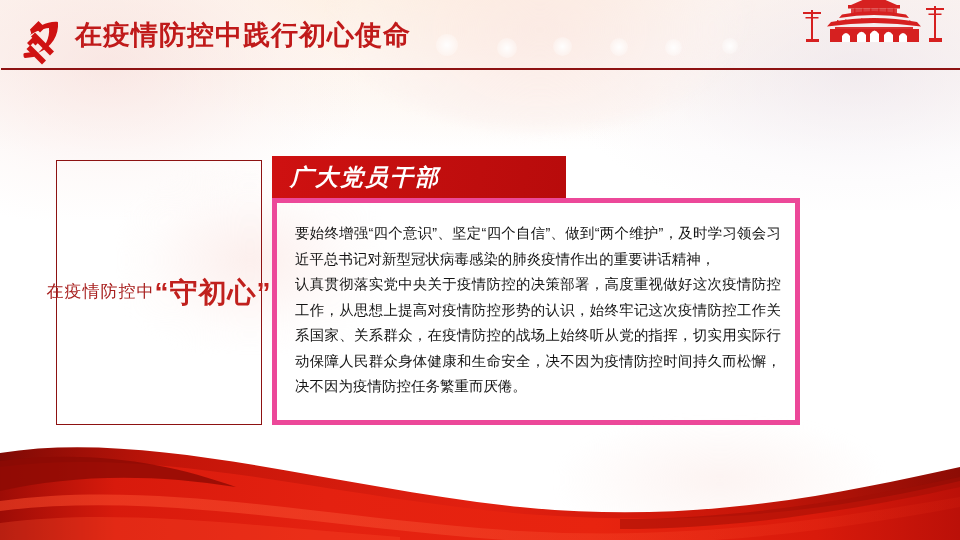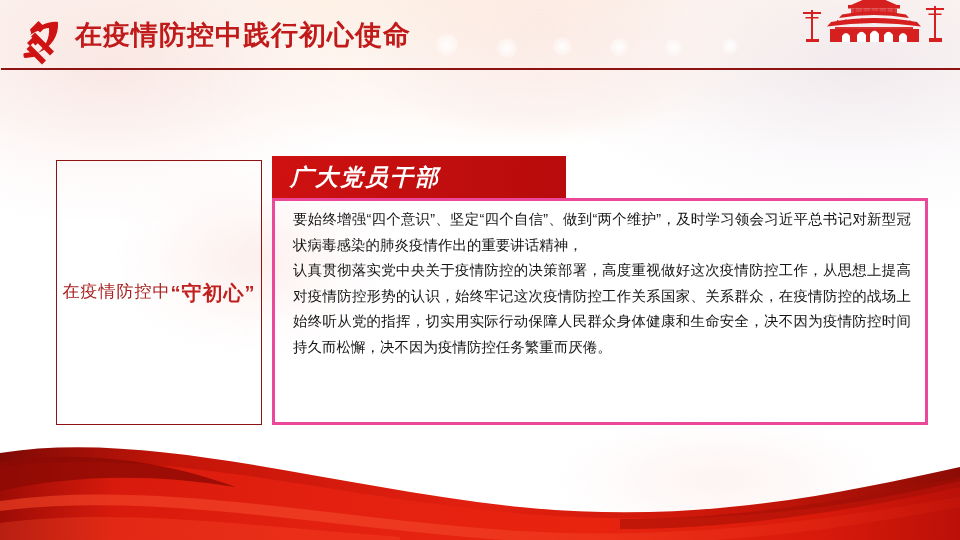--- a/index.html
+++ b/index.html
@@ -112,21 +112,21 @@
   }
   .left-card-line1 {
     font-size: 17px;
     color: #a8201f;
     letter-spacing: 1px;
     line-height: 26px;
     margin-bottom: 2px;
     white-space: nowrap;
   }
   .left-card-line2 {
-    font-size: 20px;
+    font-size: 28px;
     font-weight: bold;
     color: #c0201d;
     letter-spacing: 1px;
     line-height: 40px;
     white-space: nowrap;
   }
 
   
   .panel-banner {
     position: absolute;
@@ -141,24 +141,24 @@
     color: #ffffff;
     font-size: 23px;
     font-weight: bold;
     letter-spacing: 2px;
     margin-left: 18px;
     white-space: nowrap;
   }
   .panel-body {
     position: absolute;
     left: 272px; top: 198px;
-    width: 656px; height: 227px;
-    border: 3px solid #ec4899;
+    width: 528px; height: 227px;
+    border: 5px solid #ec4899;
     box-sizing: border-box;
-    padding: 6px 14px 10px 18px;
+    padding: 18px 14px 10px 18px;
   }
   .panel-para {
     font-size: 14.4px;
     line-height: 25.5px;
     color: #141414;
     text-align: justify;
     text-justify: inter-ideograph;
     margin: 0;
     letter-spacing: 0.1px;
   }

